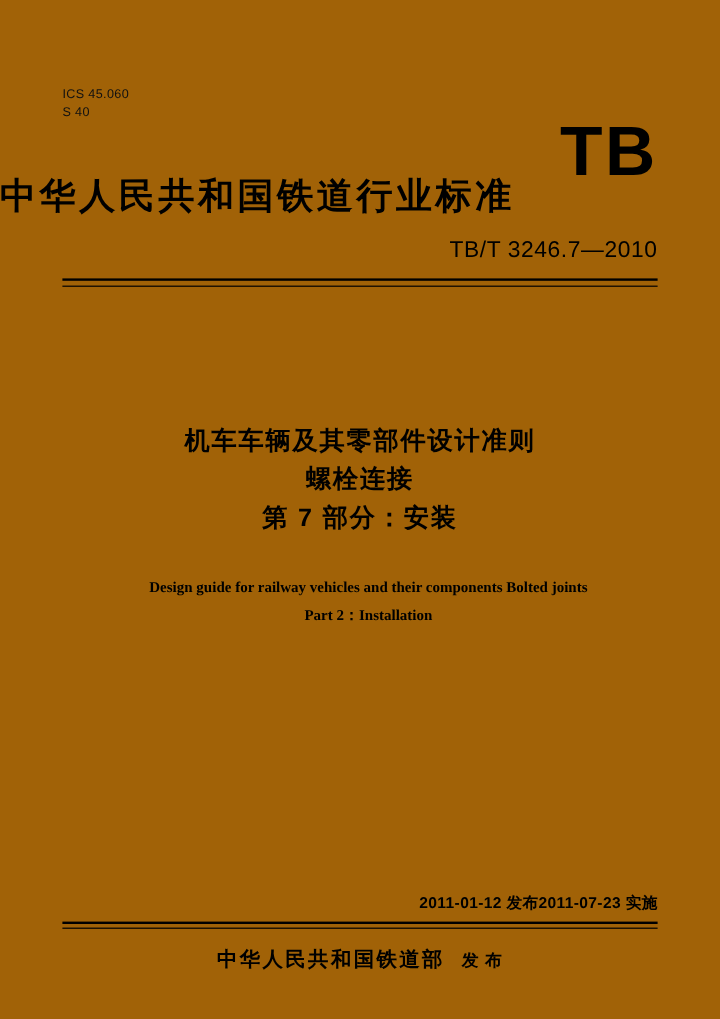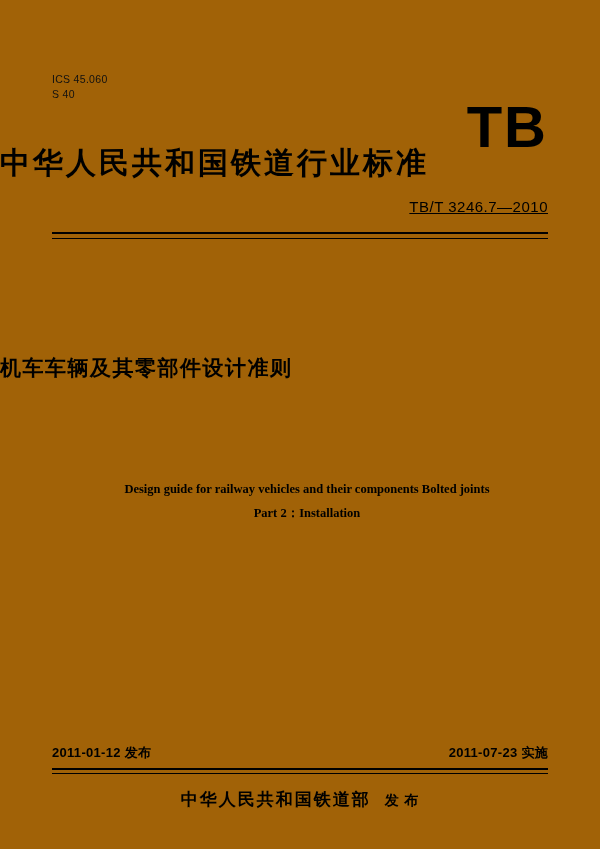--- a/index.html
+++ b/index.html
@@ -66,24 +66,23 @@
     letter-spacing: 3px;
     color: #000;
   }
 
   
   .std-number {
     position: absolute;
     right: 52px;
     top: 198px;
     font-family: "Liberation Sans", sans-serif;
-    font-size: 15px;
+    font-size: 19px;
     letter-spacing: 0.5px;
     color: #000;
-    text-decoration: underline;
   }
 
   
   .rule-top {
     position: absolute;
     left: 52px;
     right: 52px;
     top: 232px;
     height: 2px;
     background: #000;
@@ -96,20 +95,21 @@
     height: 1px;
     background: #000;
   }
 
   
   .title-zh {
     position: absolute;
     left: 0;
     right: 0;
     top: 352px;
+    text-align: center;
     font-family: "Liberation Sans", sans-serif;
     font-weight: bold;
     font-size: 21px;
     letter-spacing: 1.5px;
     line-height: 1.52;
     color: #000;
   }
   .title-zh .line {
     display: block;
   }
@@ -131,21 +131,21 @@
     padding-left: 14px;
   }
 
   
   .date-row {
     position: absolute;
     left: 52px;
     right: 52px;
     top: 744px;
     display: flex;
-    justify-content: space-between;
+    justify-content: flex-end;
     font-family: "Liberation Sans", sans-serif;
     font-weight: bold;
     font-size: 13px;
     color: #000;
     letter-spacing: 0.3px;
   }
 
   .rule-bottom {
     position: absolute;
     left: 52px;
@@ -196,20 +196,22 @@
 
     <div class="std-title">中华人民共和国铁道行业标准</div>
 
     <div class="std-number">TB/T 3246.7—2010</div>
 
     <div class="rule-top"></div>
     <div class="rule-top-thin"></div>
 
     <div class="title-zh">
       <span class="line">机车车辆及其零部件设计准则</span>
+      <span class="line">螺栓连接</span>
+      <span class="line">第 7 部分：安装</span>
     </div>
 
     <div class="title-en">
       <span class="line">Design guide for railway vehicles and their components    Bolted joints</span>
       <span class="line">Part 2：Installation</span>
     </div>
 
     <div class="date-row">
       <span>2011-01-12 发布</span>
       <span>2011-07-23 实施</span>

